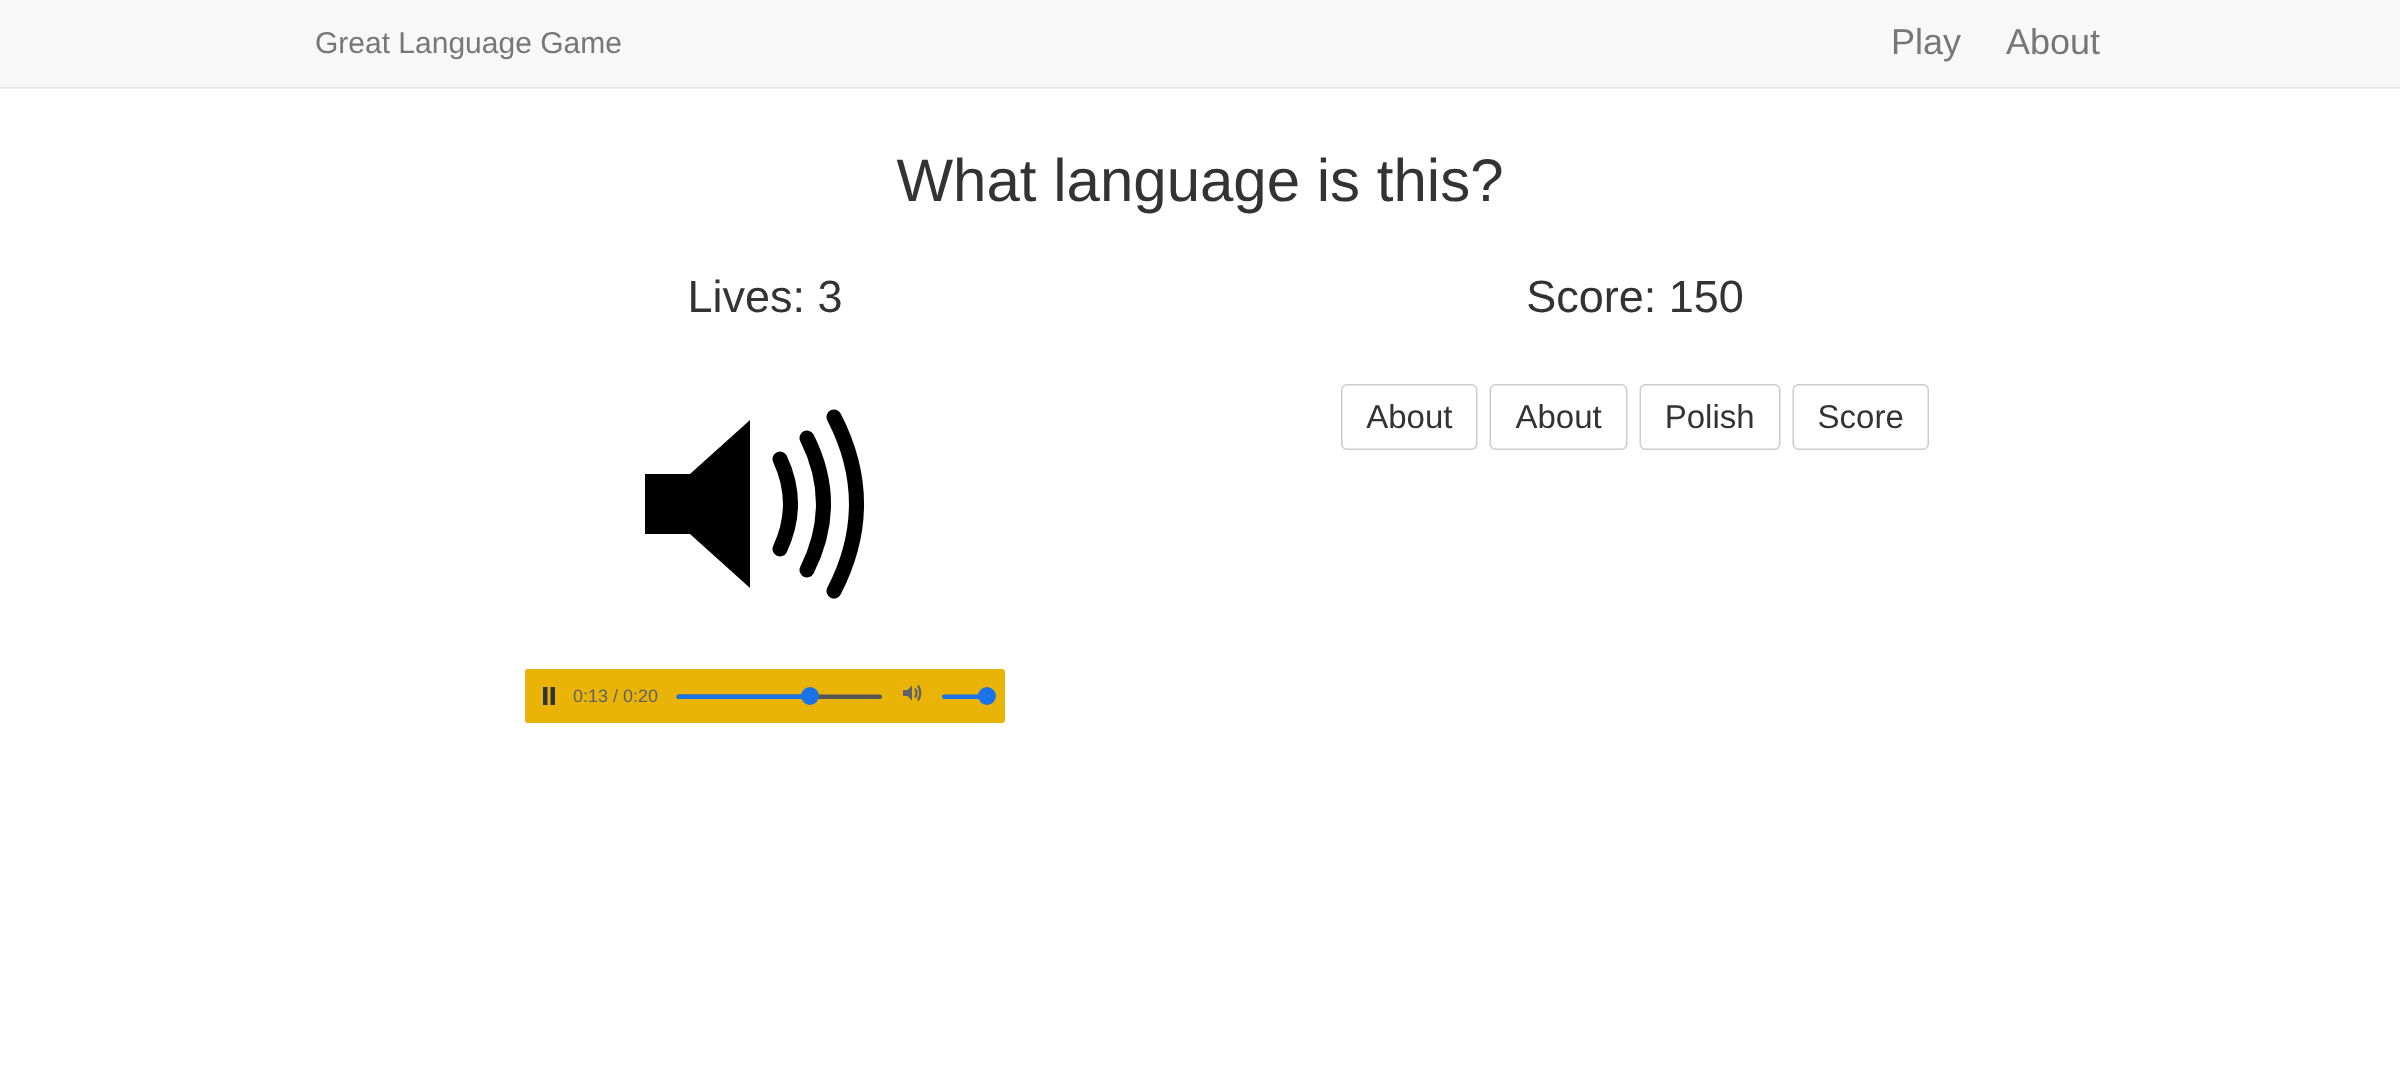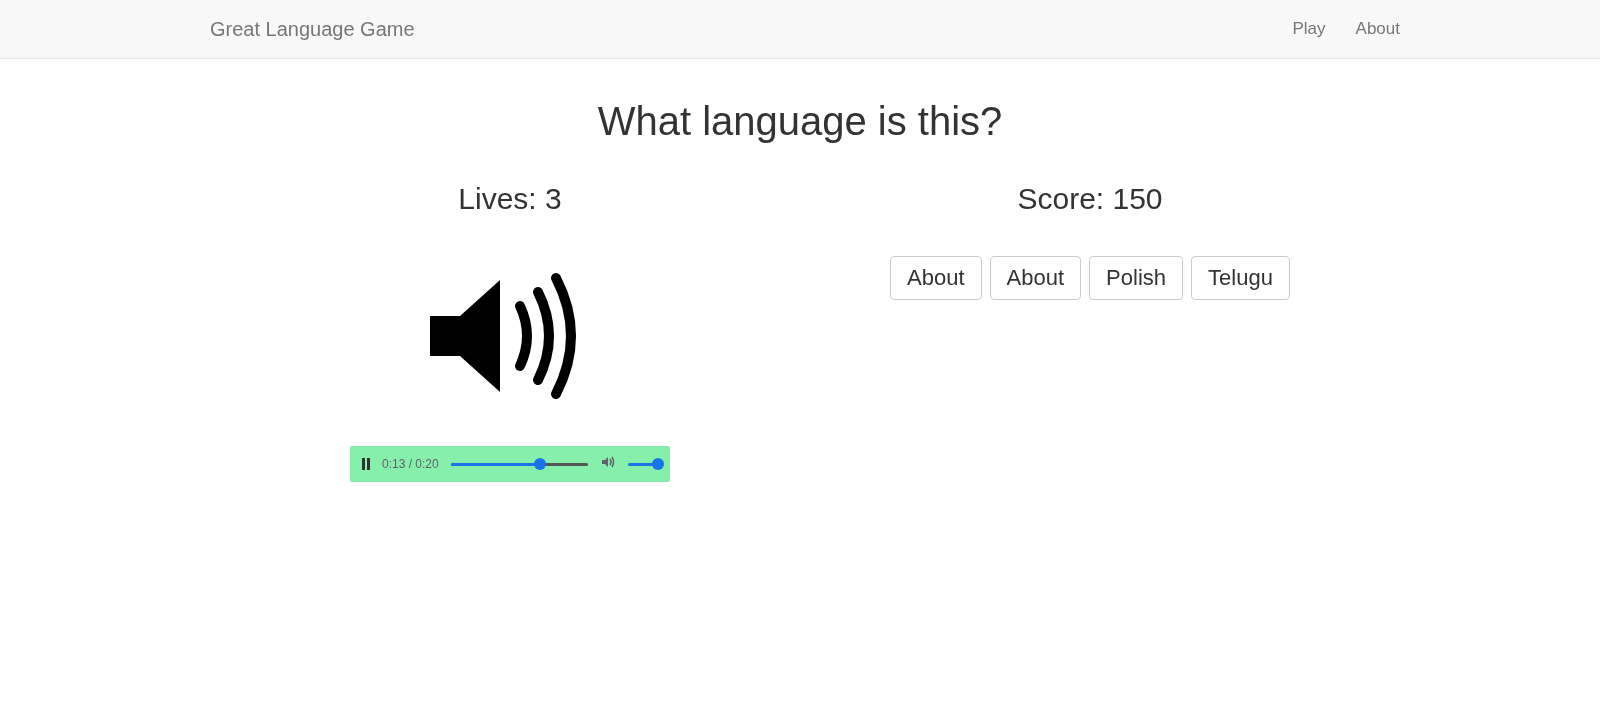--- a/index.html
+++ b/index.html
@@ -26,21 +26,21 @@
       color: #777;
       text-decoration: none;
     }
     .navbar-links {
       display: flex;
       gap: 30px;
     }
     .navbar-links a {
       color: #777;
       text-decoration: none;
-      font-size: 17px;
+      font-size: 24px;
     }
     .container {
       max-width: 1200px;
       margin: 0 auto;
       padding: 40px 20px;
     }
     .question-title {
       text-align: center;
       font-size: 40px;
       font-weight: 500;
@@ -63,21 +63,21 @@
       font-size: 30px;
       color: #333;
       margin-bottom: 40px;
     }
     .speaker-icon {
       margin: 20px auto 30px;
       width: 200px;
       height: 160px;
     }
     .audio-player {
-      background: #86efac;
+      background: #eab308;
       border-radius: 2px;
       width: 320px;
       height: 36px;
       margin: 0 auto;
       display: flex;
       align-items: center;
       padding: 0 12px;
       gap: 12px;
     }
     .pause-btn {
@@ -208,17 +208,17 @@
       </div>
     </div>
 
     <div class="right-col">
       <div class="stat-label">Score: 150</div>
 
       <div class="answers">
         <button class="answer-btn">About</button>
         <button class="answer-btn">About</button>
         <button class="answer-btn">Polish</button>
-        <button class="answer-btn">Telugu</button>
+        <button class="answer-btn">Score</button>
       </div>
     </div>
   </div>
 </div>
 
 </body></html>

